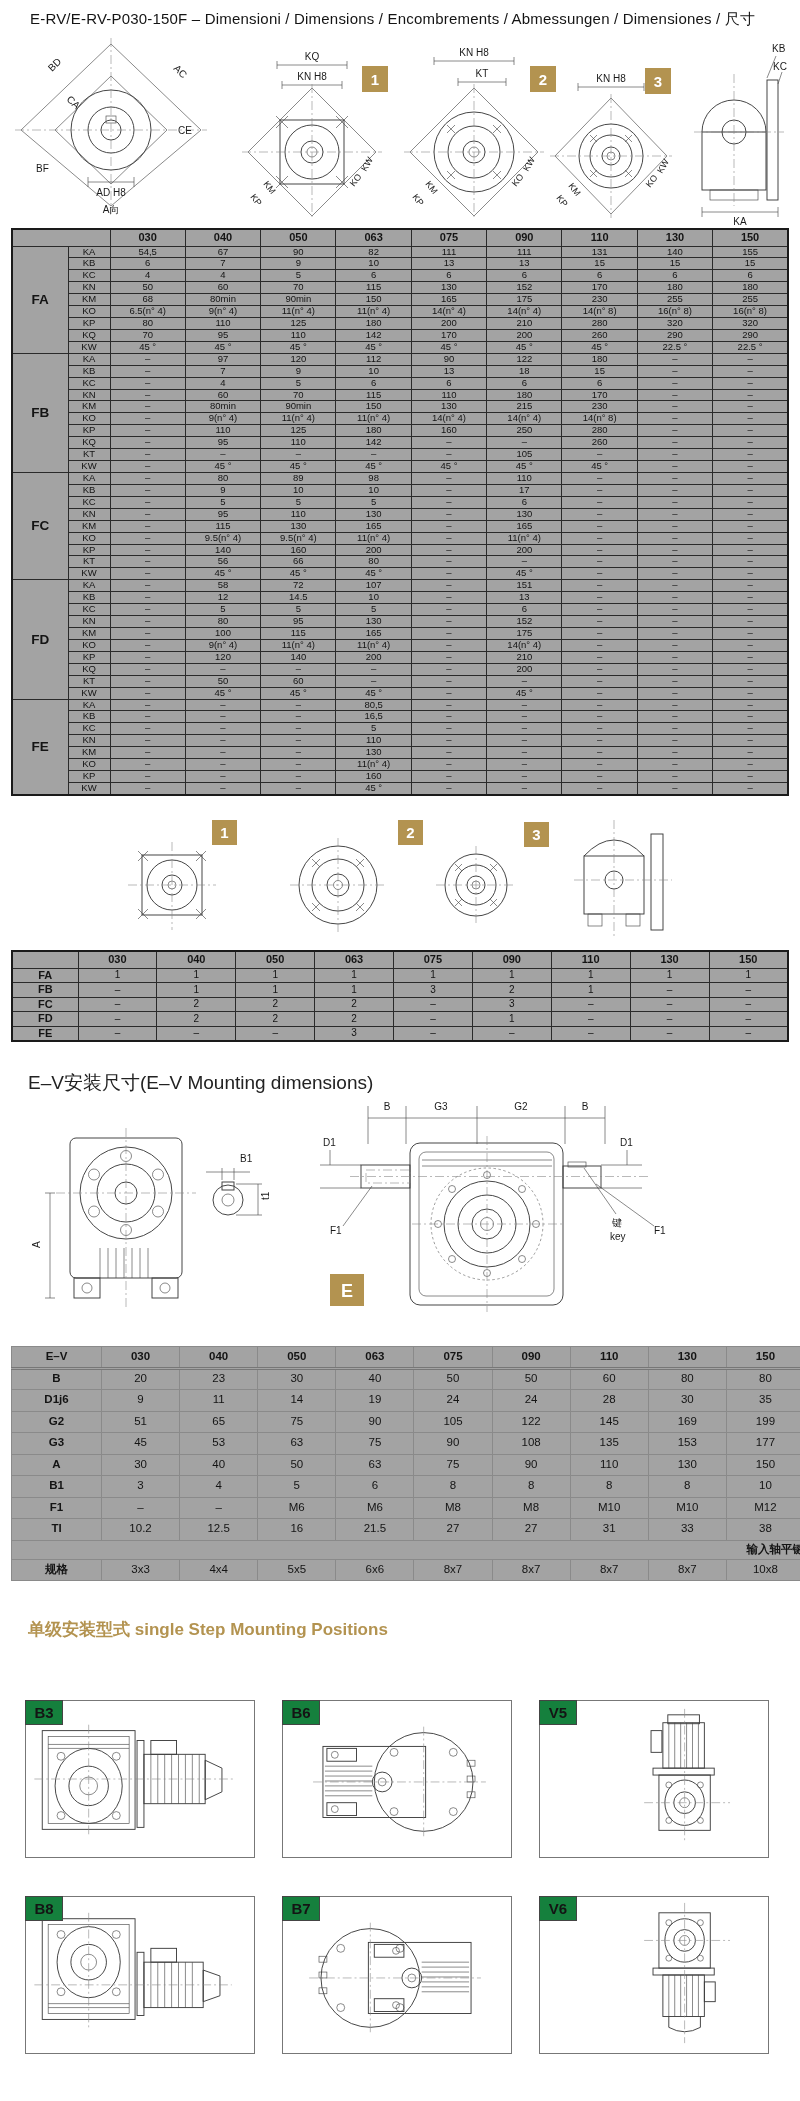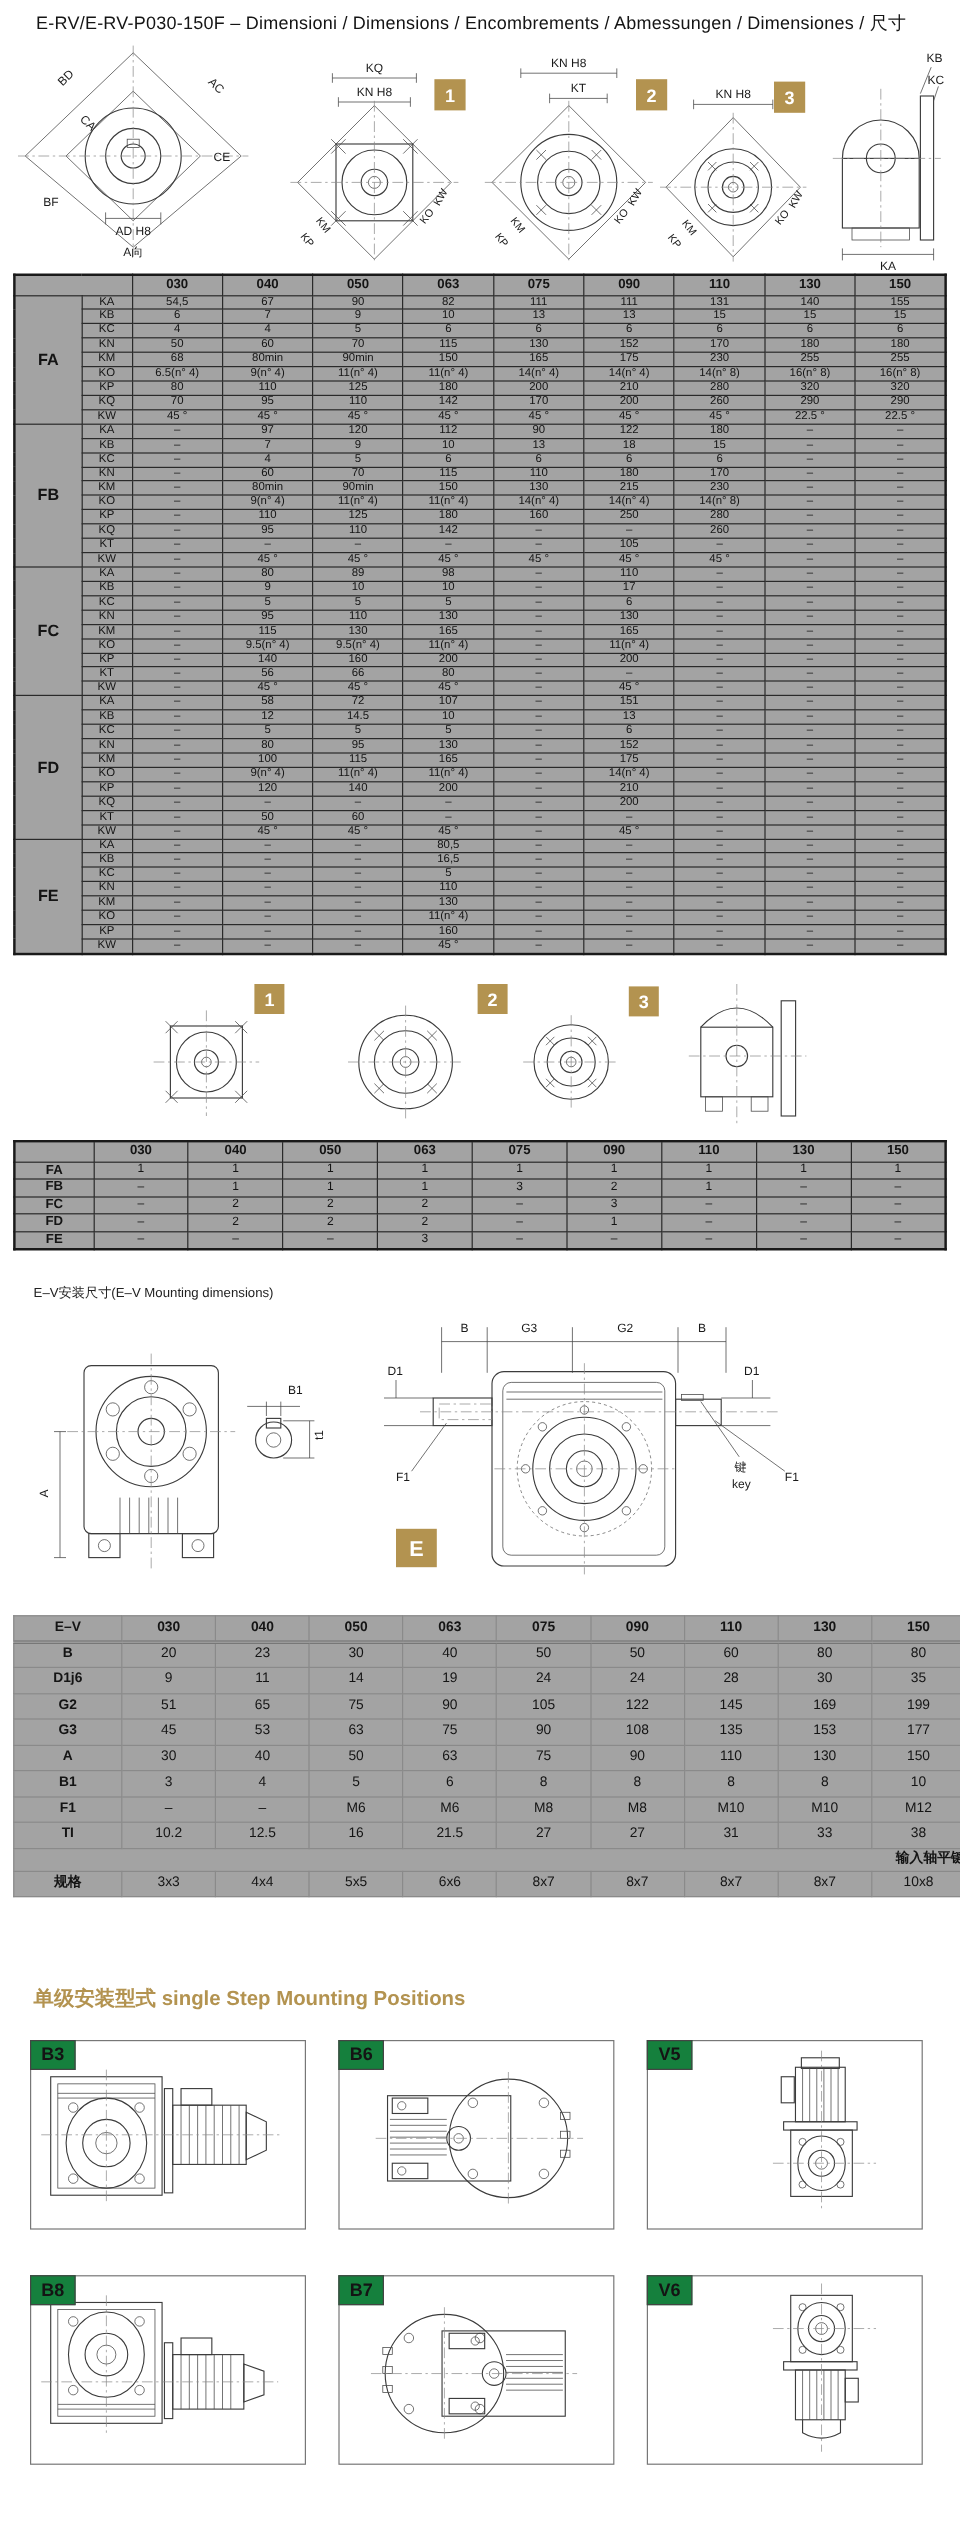--- a/index.html
+++ b/index.html
@@ -11,27 +11,27 @@
 table{border-collapse:collapse;table-layout:fixed;background:#a3a3a3}
 .dim-table{left:11px;top:228px;width:778px;border:2px solid #1a1a1a;font-size:9.5px}
 .dim-table th,.dim-table td{border:1px solid #2a2a2a;text-align:center;padding:0;height:11.6px;line-height:1.15;overflow:hidden;font-weight:normal}
 .dim-table thead th{font-weight:bold;font-size:11px;height:17px}
 .dim-table .grp{font-weight:bold;font-size:13.5px}
 .dim-table .lab{font-size:9.5px}
 .flange-table{left:11px;top:950px;width:778px;border:2px solid #1a1a1a;font-size:10px}
 .flange-table th,.flange-table td{border:1px solid #2a2a2a;text-align:center;padding:0;height:14.5px;line-height:1.2}
 .flange-table thead th{font-weight:bold;font-size:11px;height:17px}
 .flange-table .lab{font-weight:bold;font-size:11px}
-.ev-title{left:28px;top:1070px;font-size:11px;font-weight:normal;color:#222}
+.ev-title{left:28px;top:1070px;font-size:19px;font-weight:normal;color:#222}
 .ev-table{left:11px;top:1346px;width:794px;border:1.5px solid #555;font-size:11.5px}
 .ev-table th,.ev-table td{border:1px solid #8a8a8a;text-align:center;padding:0;height:21.5px;line-height:1.2;font-weight:normal}
 .ev-table thead th{font-weight:bold;border-bottom:3px double #777}
 .ev-table .lab{font-weight:bold;font-size:11.5px}
 .ev-table .keyhdr{text-align:right;font-weight:bold;padding-left:6px;height:19px}
-.mount-title{left:28px;top:1654px;font-size:17px;font-weight:bold;color:var(--gold,#b39350)}
+.mount-title{left:28px;top:1618px;font-size:17px;font-weight:bold;color:var(--gold,#b39350)}
 
 .ln{fill:none;stroke:#3c3c3c;stroke-width:.95}
 .ln2{fill:none;stroke:#4a4a4a;stroke-width:.65}
 .dt{fill:none;stroke:#5a5a5a;stroke-width:.6;stroke-dasharray:2.5 2.5}
 .cl{fill:none;stroke:#8a8a8a;stroke-width:.6;stroke-dasharray:9 3 2 3}
 .dm{stroke:#4a4a4a;stroke-width:.65;fill:none}
 text.tl{font:10px "Liberation Sans","DejaVu Sans",sans-serif;fill:#1a1a1a}
 text.tl-s{font:9px "Liberation Sans","DejaVu Sans",sans-serif;fill:#1a1a1a}
 .mid{text-anchor:middle}
 .badge-rect{fill:var(--gold,#b39350)}

